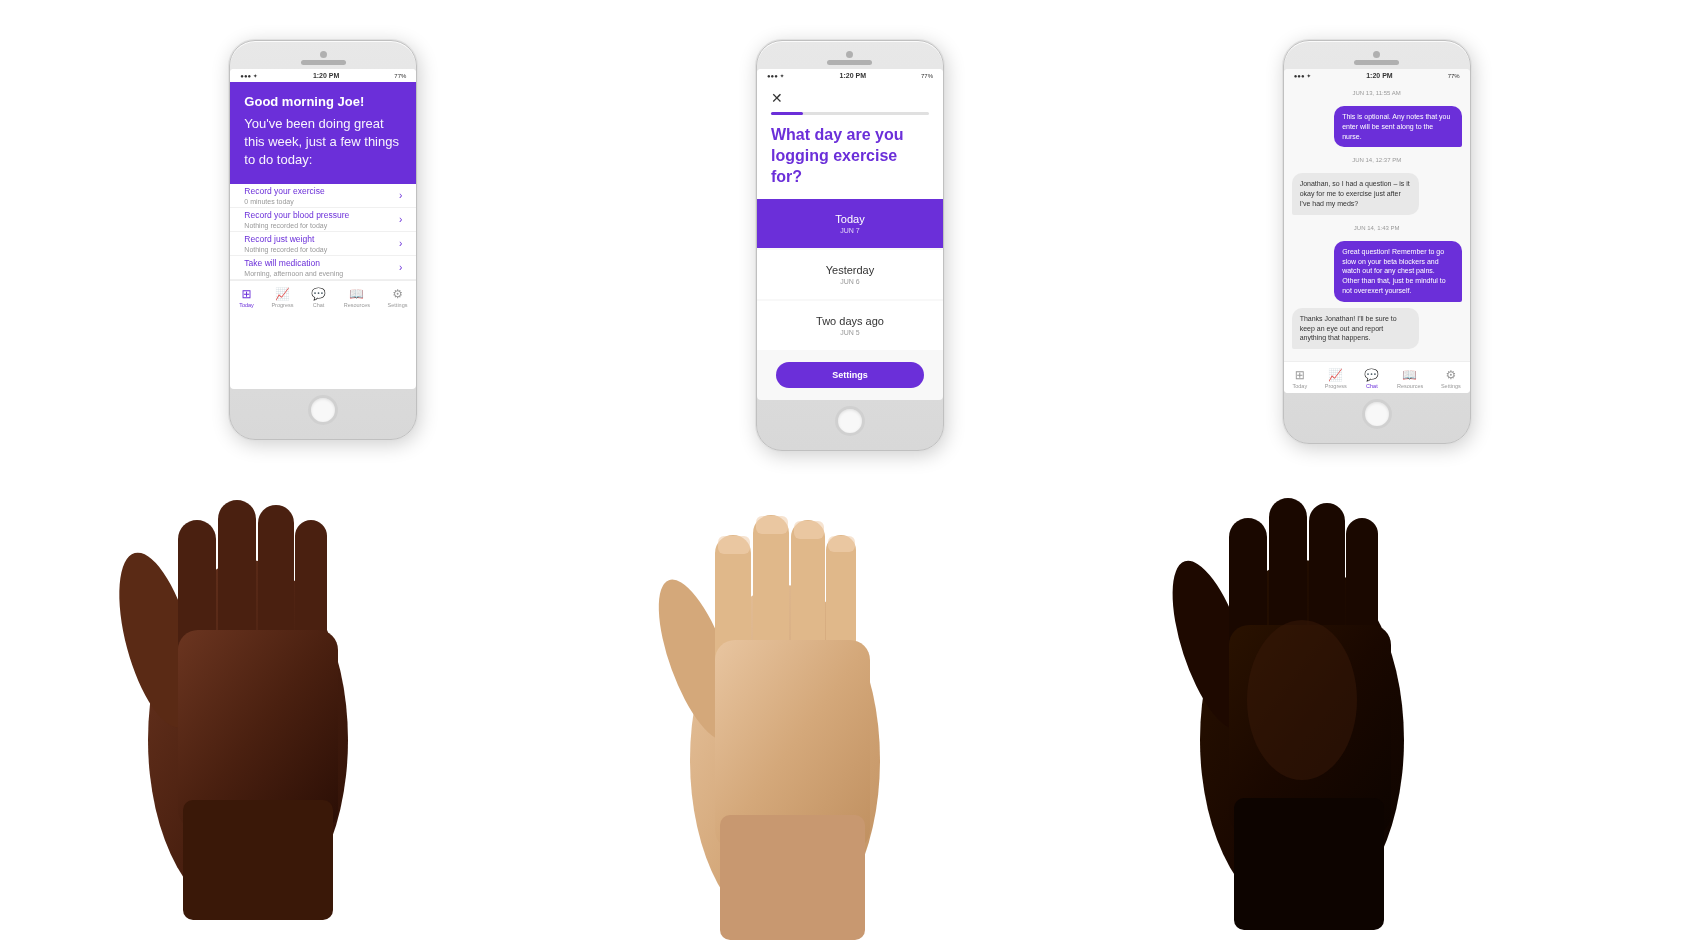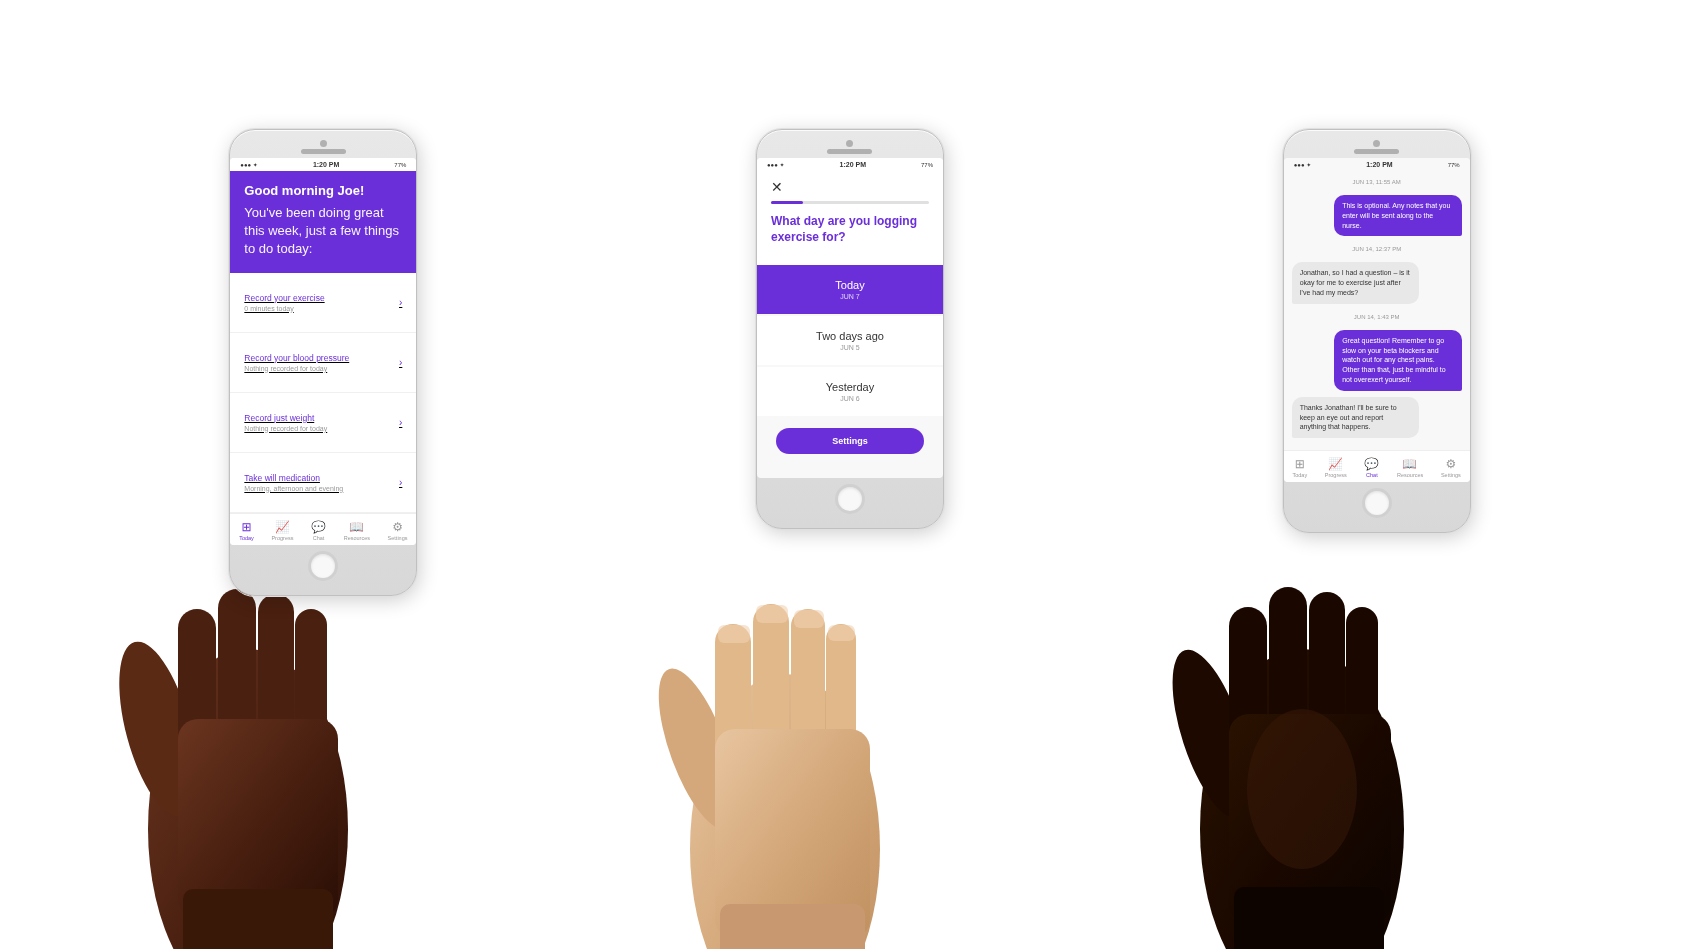--- a/index.html
+++ b/index.html
@@ -51,24 +51,23 @@
       opacity: 0.95;
     }
 
     .task-list {
       padding: 0;
     }
     .task-item {
       display: flex;
       align-items: center;
       justify-content: space-between;
-      padding: 20px 14px;
+      padding: 2px 14px;
       border-bottom: 1px solid #f0f0f0;
       cursor: pointer;
-      text-decoration: underline;
     }
     .task-item-left {}
     .task-item-title {
       font-size: 8.5px;
       color: #6B2FD9;
       font-weight: 500;
       margin-bottom: 2px;
     }
     .task-item-sub {
       font-size: 7px;
@@ -128,25 +127,25 @@
       border-radius: 2px;
       margin-bottom: 10px;
     }
     .phone2-progress-fill {
       height: 100%;
       width: 20%;
       background: #6B2FD9;
       border-radius: 2px;
     }
     .phone2-title {
-      font-size: 12px;
+      font-size: 16px;
       font-weight: 700;
       color: #6B2FD9;
       line-height: 1.3;
-      margin-bottom: 8px;
+      margin-bottom: 0;
     }
 
     .day-option {
       background: #fff;
       margin: 0 0 2px 0;
       padding: 14px;
       text-align: center;
       cursor: pointer;
     }
     .day-option.selected {
@@ -214,21 +213,21 @@
       color: #333;
       align-self: flex-start;
       border-bottom-left-radius: 2px;
     }
 
     .scene-container {
       width: 1700px;
       height: 949px;
       position: relative;
       display: flex;
-      align-items: flex-end;
+      align-items: flex-start;
       justify-content: space-around;
       padding: 0 60px;
       background: white;
     }
 
     .phone-group {
       position: relative;
       display: flex;
       flex-direction: column;
       align-items: center;
@@ -443,27 +442,27 @@
         </div>
 
         <div>
 
           <div class="day-option selected">
             <div class="day-label">Today</div>
             <div class="day-date">JUN 7</div>
           </div>
 
           <div class="day-option">
+            <div class="day-label">Yesterday</div>
+            <div class="day-date">JUN 6</div>
+          </div>
+
+          <div class="day-option">
             <div class="day-label">Two days ago</div>
             <div class="day-date">JUN 5</div>
-          </div>
-
-          <div class="day-option">
-            <div class="day-label">Yesterday</div>
-            <div class="day-date">JUN 6</div>
           </div>
         </div>
 
         <button class="continue-btn">Settings</button>
       </div>
       <div class="home-button"></div>
     </div>
   </div>
 
   <div class="phone-group">

